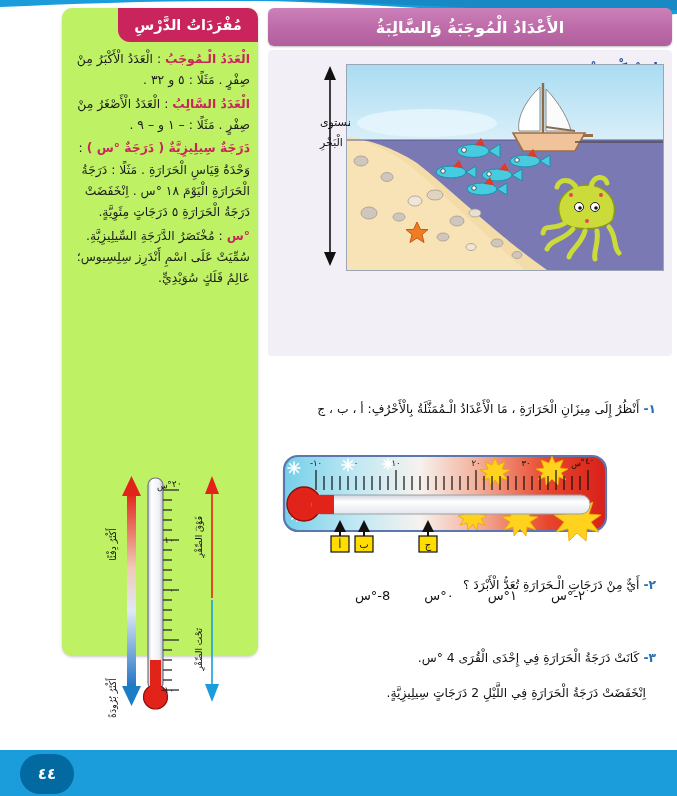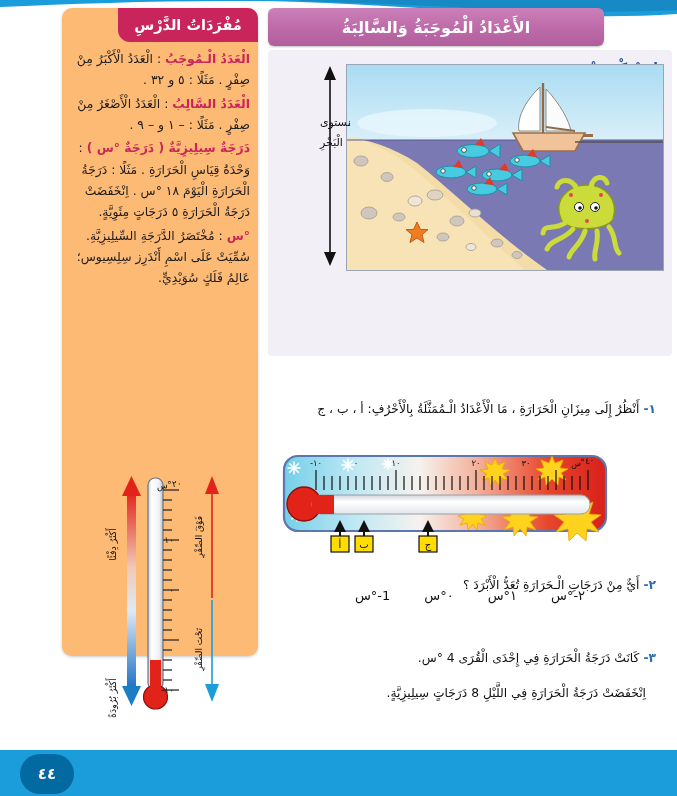--- a/index.html
+++ b/index.html
@@ -14,21 +14,21 @@
 
   
   .swoosh{
     position:absolute;top:0;left:0;width:677px;height:22px;overflow:hidden;
   }
   .swoosh svg{display:block;}
 
   
   .vocab-panel{
     position:absolute;left:62px;top:8px;width:196px;height:648px;
-    background:#fdba74;border-radius:10px;
+    background:#bef264;border-radius:10px;
     box-shadow:0 1px 3px rgba(0,0,0,.22);
     overflow:hidden;
   }
   .vocab-head{
     position:absolute;top:0;right:0;width:140px;height:34px;
     background:#c9245b;border-radius:0 0 0 12px;
     display:flex;align-items:center;justify-content:center;
   }
   .vocab-head span{
     color:#fff;font-size:14.5px;font-weight:bold;letter-spacing:0;
@@ -44,21 +44,21 @@
   .vtherm{
     position:absolute;left:62px;top:450px;width:196px;height:288px;
   }
   .vtherm svg{display:block;}
 
   
   .main{
     position:absolute;left:268px;top:8px;width:404px;height:733px;
   }
   .title-bar{
-    position:absolute;top:0;left:0;width:336px;height:38px;
+    position:absolute;top:0;left:0;width:404px;height:38px;
     background:linear-gradient(180deg,#cb80b8 0%,#bf6daa 48%,#b05f9c 100%);
     border-radius:6px;
     box-shadow:0 1px 2px rgba(0,0,0,.25);
     display:flex;align-items:center;justify-content:center;
   }
   .title-bar span{color:#ffffff;font-size:16px;font-weight:bold;}
 
   .explore-box{
     position:absolute;top:42px;left:0;width:404px;height:306px;
     background:#f2eff7;border-radius:4px;
@@ -502,29 +502,29 @@
     <div class="q" style="top:552px;">
       <p>
         <span class="num">٢-</span>
         <span>أَيٌّ مِنْ دَرَجَاتِ الْـحَرَارَةِ تُعَدُّ الْأَبْرَدَ ؟</span>
       </p>
     </div>
     <div class="choices" style="top:580px;">
       <span>٢-°س</span>
       <span>١°س</span>
       <span>٠°س</span>
-      <span>1-°س</span>
+      <span>8-°س</span>
     </div>
 
     <div class="q" style="top:625px;">
       <p>
         <span class="num">٣-</span>
         <span>كَانَتْ دَرَجَةُ الْحَرَارَةِ فِي إِحْدَى الْقُرَى 4 °س.</span>
       </p>
-      <p class="q-indent">اِنْخَفَضَتْ دَرَجَةُ الْحَرَارَةِ فِي اللَّيْلِ 8 دَرَجَاتٍ سِيلِيزِيَّةٍ.</p>
+      <p class="q-indent">اِنْخَفَضَتْ دَرَجَةُ الْحَرَارَةِ فِي اللَّيْلِ 2 دَرَجَاتٍ سِيلِيزِيَّةٍ.</p>
     </div>
 
   </div>
 
   <div class="footer">
     <div class="page-badge">٤٤</div>
   </div>
 
 </div>
 

